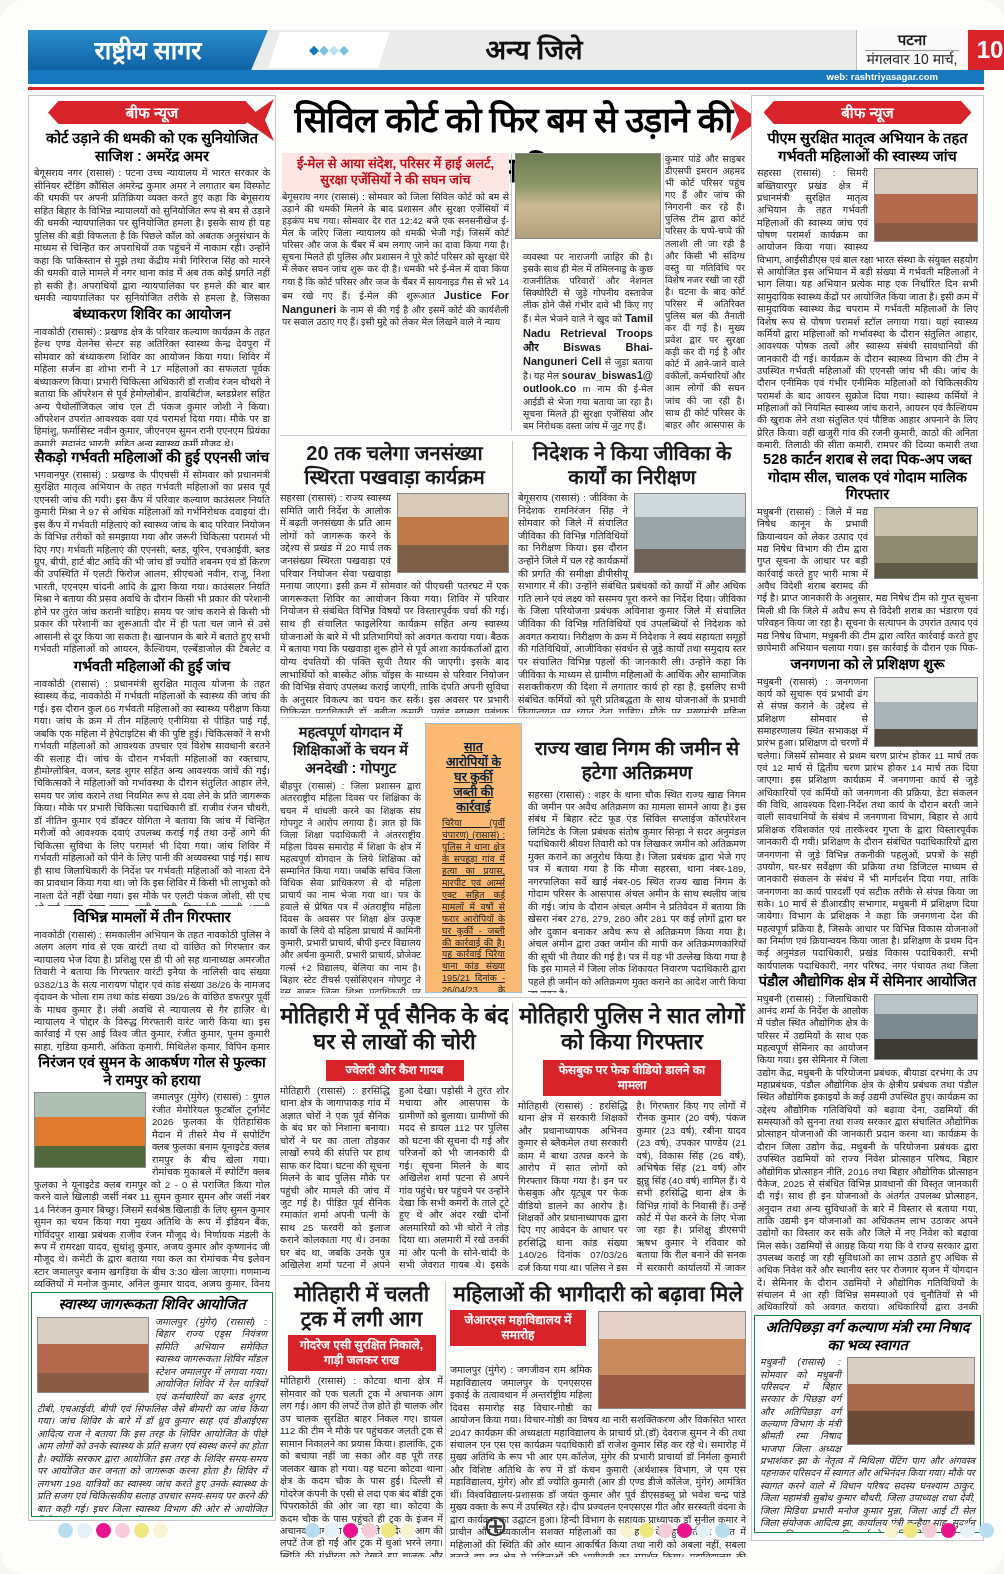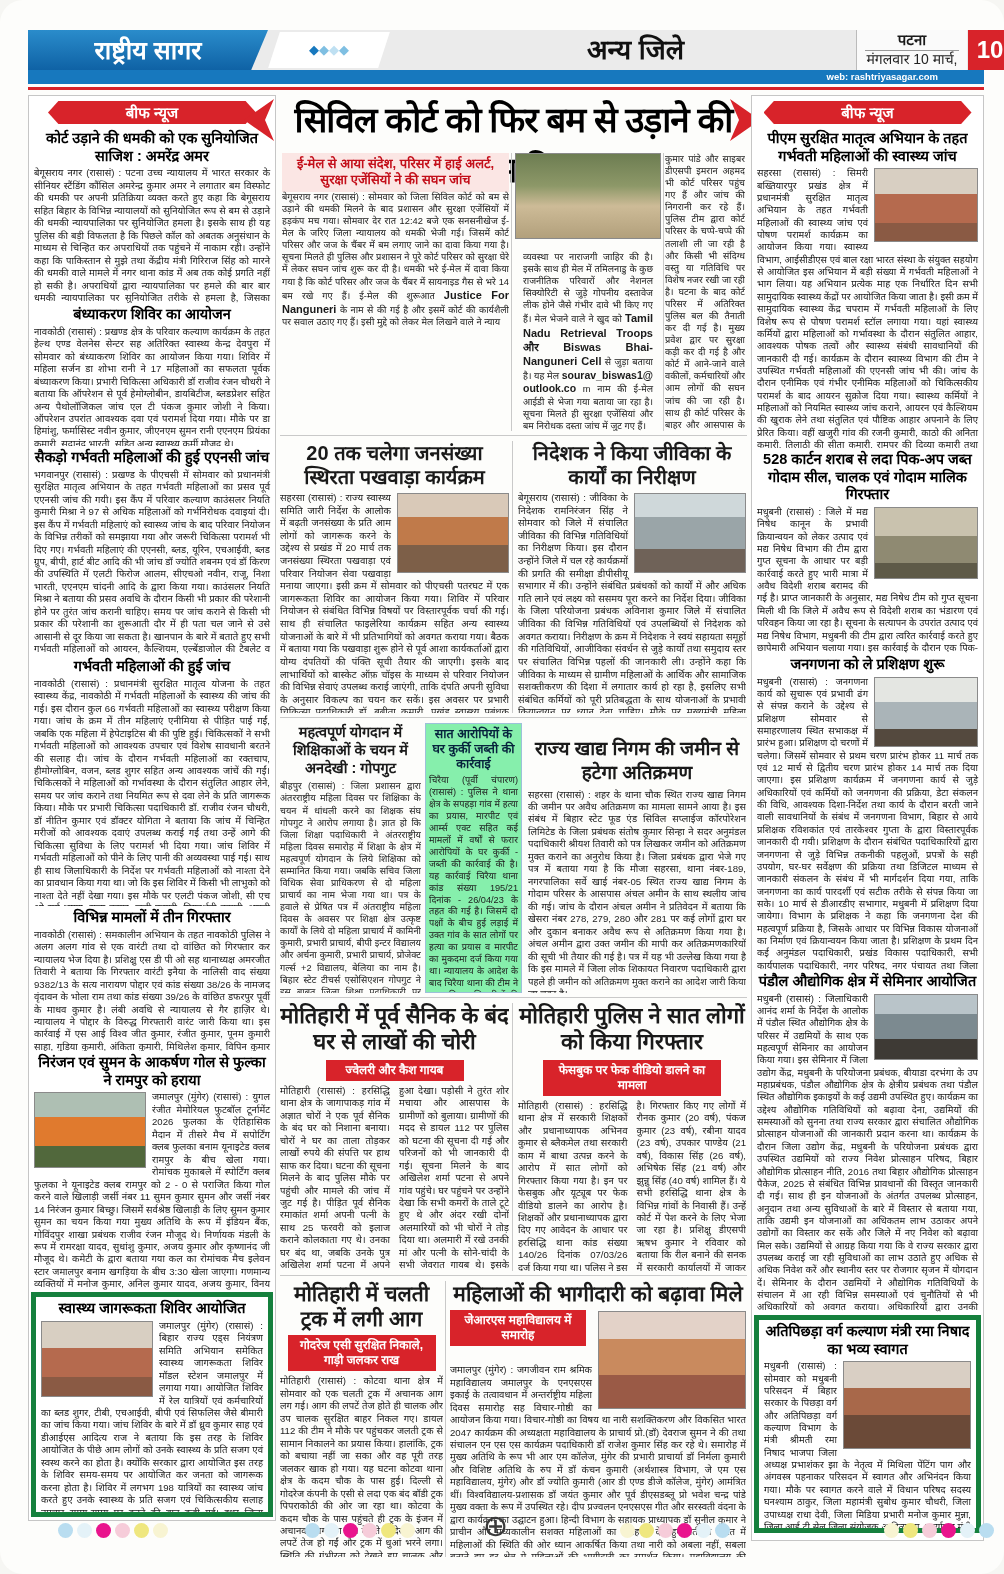--- a/index.html
+++ b/index.html
@@ -5,21 +5,21 @@
   html,body{margin:0;padding:0;}
   body{width:1004px;height:1574px;background:#f6f6f3;font-family:"Liberation Sans","DejaVu Sans",sans-serif;position:relative;overflow:hidden;color:#1a1a1a;}
   .page{position:absolute;left:0;top:0;width:1004px;height:1574px;background:#fdfdfb;border-radius:23px;}
 
   
   .hdr{position:absolute;left:28px;top:30px;width:956px;height:40px;background:#ebebeb;}
   .brand{position:absolute;left:0;top:0;width:240px;height:40px;background:linear-gradient(180deg,#2a8ccb,#0f62a5);color:#fff;font-weight:bold;font-size:25px;line-height:40px;text-align:center;clip-path:polygon(0 0,100% 0,93% 100%,0 100%);}
   .diamonds{position:absolute;left:246px;top:2px;width:110px;height:36px;background:#fff;transform:skewX(-18deg);overflow:hidden;text-align:center;}
   .diamonds span{display:inline-block;font-size:13px;line-height:36px;transform:skewX(18deg);}
   .d1{color:#1778be}.d2{color:#7fbfe2}.d3{color:#bfe0f2}
-  .section-title{position:absolute;left:356px;top:0;width:300px;height:40px;text-align:right;font-size:27px;font-weight:bold;line-height:40px;color:#111;}
+  .section-title{position:absolute;left:356px;top:0;width:300px;height:40px;text-align:center;font-size:27px;font-weight:bold;line-height:40px;color:#111;}
   .edition{position:absolute;left:828px;top:0;width:110px;height:40px;background:#fafafa;border-left:1px solid #bbb;text-align:center;}
   .edition .city{font-size:15px;font-weight:bold;line-height:20px;border-bottom:1px solid #999;margin:0 8px;}
   .edition .date{font-size:14px;line-height:16px;color:#222;}
   .pagenum{position:absolute;left:940px;top:0;width:44px;height:40px;background:#d8232a;color:#fff;font-size:24px;font-weight:bold;text-align:center;line-height:40px;}
   .webstrip{position:absolute;left:28px;top:70px;width:956px;height:14px;background:#1778be;color:#fff;font-size:9.5px;line-height:14px;text-align:right;padding-right:46px;box-sizing:border-box;font-weight:bold;}
   .redrule{position:absolute;left:28px;top:87px;width:956px;height:3px;background:#d8232a;}
 
   
   #leftcol{position:absolute;left:28px;top:95px;width:248px;height:1426px;border:1px solid #c6c6c6;background:#fff;box-sizing:border-box;overflow:hidden;}
   #rightcol{position:absolute;left:751px;top:95px;width:233px;height:1446px;border:1px solid #c6c6c6;background:#fff;box-sizing:border-box;overflow:hidden;}
@@ -58,32 +58,32 @@
   .ms-bd{font-size:9.3px;line-height:1.3;text-align:justify;}
   .en{font-family:"Liberation Sans",sans-serif;font-weight:bold;font-size:11px;}
   .email{font-weight:bold;font-size:10.5px;word-break:break-all;}
   .hrule{position:absolute;left:0;width:467px;height:1px;background:#c9c9c9;}
   .vrule{position:absolute;width:1px;background:#c9c9c9;}
 
   .m2 h3{font-size:20px;line-height:1.2;text-align:center;margin:0 0 3px;}
   .m2 .bd{font-size:9.7px;}
   .m3a h3{font-size:14.5px;text-align:center;margin:0 0 3px;line-height:1.25;}
   .m3a .bd{font-size:9.3px;}
-  .m3box{background:#86efac;border:1px solid #9cc1d9;padding:3px;overflow:hidden;}
+  .m3box{background:#fdba74;border:1px solid #9cc1d9;padding:16px;overflow:hidden;text-decoration:underline;}
   .m3box h3{font-size:12.5px;text-align:center;margin:0 0 3px;line-height:1.2;color:#06233c;}
   .m3box .bd{font-size:9.2px;}
   .m3c h3{font-size:19px;text-align:center;margin:14px 0 4px;line-height:1.25;}
   .m4 h3{font-size:22px;line-height:1.2;text-align:center;margin:0 0 4px;}
   .kick{background:#d8232a;color:#fff;font-weight:bold;font-size:12px;line-height:1.25;text-align:center;padding:3px 4px;margin:0 auto 4px;}
   .cols2{column-count:2;column-gap:9px;}
   .m5 h3{font-size:21px;line-height:1.2;text-align:center;margin:0 0 4px;}
 
   #rightcol .art h3{font-size:14.5px;}
   #rightcol .bd{font-size:9.5px;}
-  .boxed{border:5px solid #15803d;margin:2px;}
+  .boxed{border:1px solid #15803d;margin:2px;font-style:italic;}
 
   
   .dots{position:absolute;top:1523px;height:16px;}
   .dots i{display:inline-block;width:15px;height:15px;border-radius:50%;margin-right:4px;}
   .c1{background:#b9ddf0}.c2{background:#e4f2f8}.c3{background:#e9148d}.c4{background:#f6ccd9}.c5{background:#efe77f}.c6{background:#f8f4d2}
   .crosshair{position:absolute;left:483px;top:1508px;font-size:30px;color:#3a3a3a;}
 </style>
 </head>
 <body>
 

